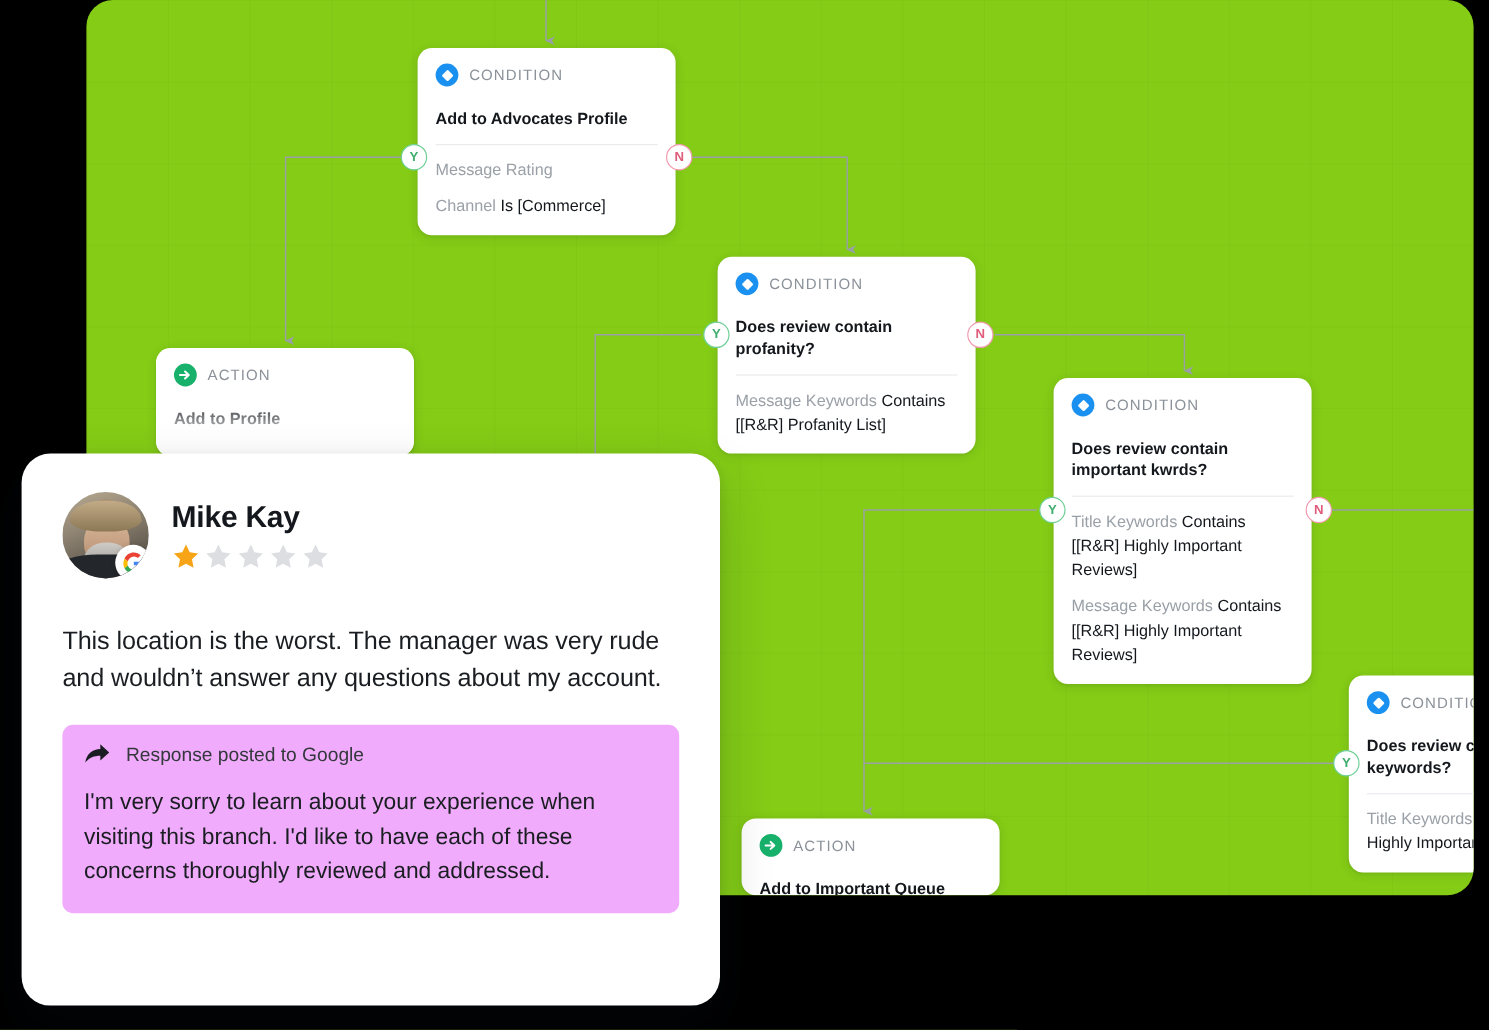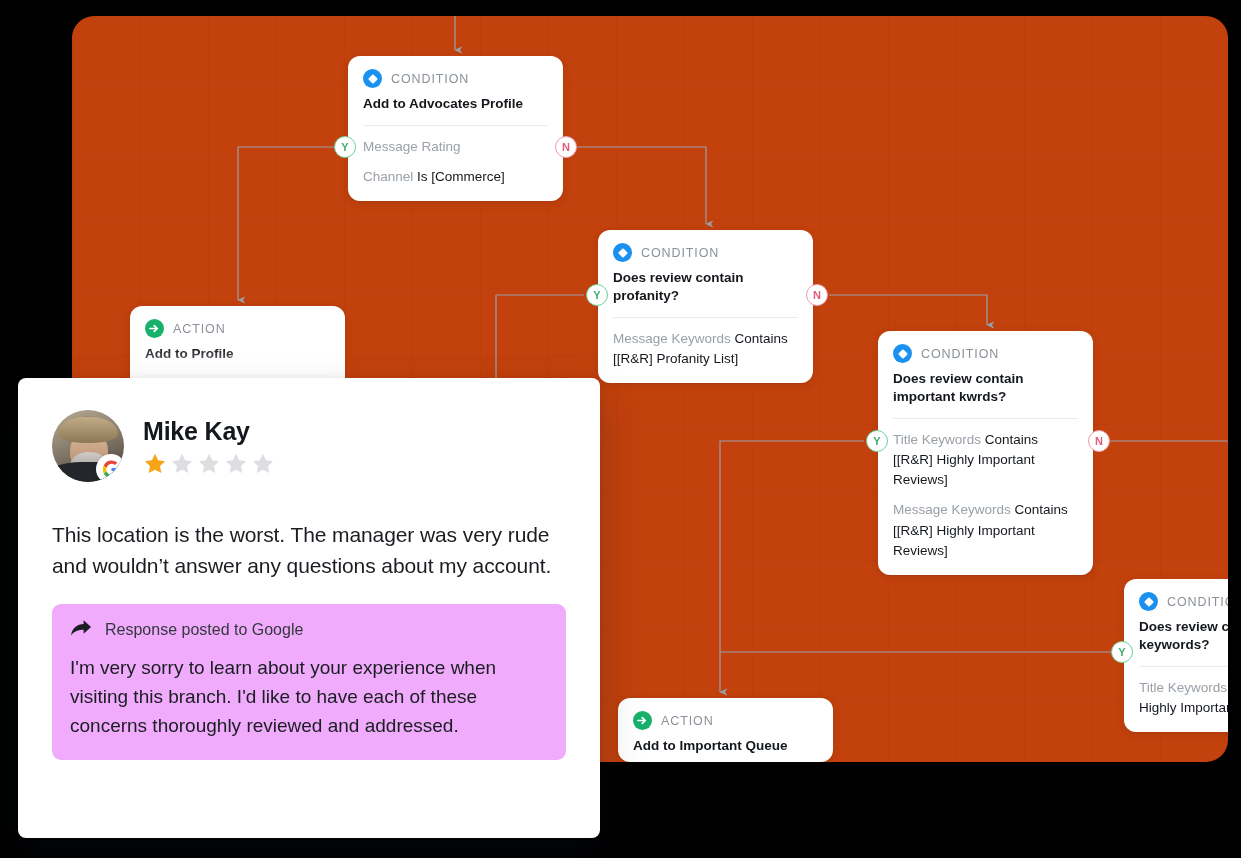--- a/index.html
+++ b/index.html
@@ -3,22 +3,22 @@
 <meta charset="utf-8">
 <style>
   html,body{margin:0;padding:0;background:#000;}
   body{width:1241px;height:858px;overflow:hidden;
        font-family:"Liberation Sans","DejaVu Sans",sans-serif;}
 
   #stage{position:relative;width:1241px;height:858px;}
 
   
   #panel{
-    position:absolute;left:72px;top:16px;width:1156px;height:746px;
-    background:#c2410c;border-radius:22px;overflow:hidden;
+    position:absolute;left:72px;top:0px;width:1156px;height:746px;
+    background:#84cc16;border-radius:22px;overflow:hidden;
   }
   #panel .grid{
     position:absolute;inset:0;
     background-image:
       linear-gradient(to right,rgba(0,0,0,.022) 1px,transparent 1px),
       linear-gradient(to bottom,rgba(0,0,0,.022) 1px,transparent 1px);
     background-size:68px 68px;
   }
   #edges{position:absolute;left:0;top:0;width:1156px;height:746px;}
 
@@ -31,21 +31,21 @@
   .node .hd{display:flex;align-items:center;gap:9px;}
   .badge-ico{width:19px;height:19px;border-radius:50%;flex:none;position:relative;}
   .badge-ico.cond{background:#1a91f0;}
   .badge-ico.cond::after{
     content:"";position:absolute;left:50%;top:50%;width:7px;height:7px;
     background:#fff;transform:translate(-50%,-50%) rotate(45deg);border-radius:1px;
   }
   .badge-ico.act{background:#18b16b;}
   .badge-ico.act svg{position:absolute;left:3px;top:3px;}
   .kind{font-size:12.5px;letter-spacing:.9px;color:#8b9199;font-weight:400;}
-  .title{font-size:13.5px;font-weight:700;color:#14181d;margin-top:7px;line-height:1.32;}
+  .title{font-size:13.5px;font-weight:700;color:#14181d;margin-top:18px;line-height:1.32;}
   .rule-sep{border:0;border-top:1px solid #e9ecef;margin:12px 0 11px 0;}
   .row{font-size:13.5px;line-height:1.5;color:#14181d;margin-bottom:10px;}
   .row:last-child{margin-bottom:0;}
   .lbl{color:#9aa0a7;}
   .val{font-weight:400;}
   .fade-bottom{
     position:absolute;left:0;right:0;bottom:0;height:48px;border-radius:0 0 12px 12px;
     background:linear-gradient(to bottom,rgba(255,255,255,0) 0%,#ffffff 78%);
   }
 
@@ -62,21 +62,21 @@
     position:absolute;width:22px;height:22px;border-radius:50%;
     background:#fff;display:flex;align-items:center;justify-content:center;
     font-size:11px;font-weight:700;box-sizing:border-box;
   }
   .yn.y{border:1.3px solid #6fcf97;color:#3fae6f;}
   .yn.n{border:1.3px solid #f19bb0;color:#e05c7b;}
 
   
   #review{
     position:absolute;left:18px;top:378px;width:582px;height:460px;
-    background:#fff;border-radius:8px;overflow:hidden;
+    background:#fff;border-radius:24px;overflow:hidden;
     box-shadow:0 18px 44px rgba(16,24,40,.20),0 2px 8px rgba(16,24,40,.10);
     padding:32px 34px 0 34px;box-sizing:border-box;
   }
   .rv-head{display:flex;align-items:center;gap:19px;}
   .avatar{
     width:72px;height:72px;border-radius:50%;flex:none;position:relative;
     background:
       radial-gradient(circle at 52% 72%,#2e2b28 0 26%,rgba(0,0,0,0) 27%),
       radial-gradient(circle at 50% 34%,#9d8467 0 30%,rgba(0,0,0,0) 31%),
       linear-gradient(160deg,#b9ab93 0%,#8d8271 40%,#3e3a35 100%);

